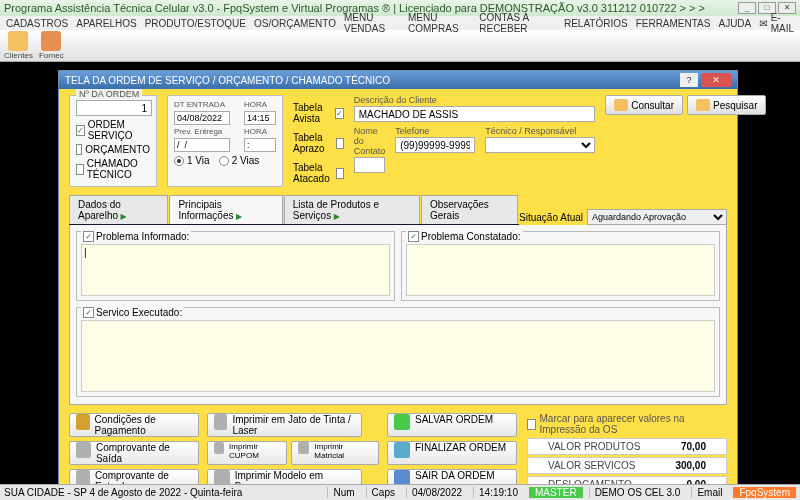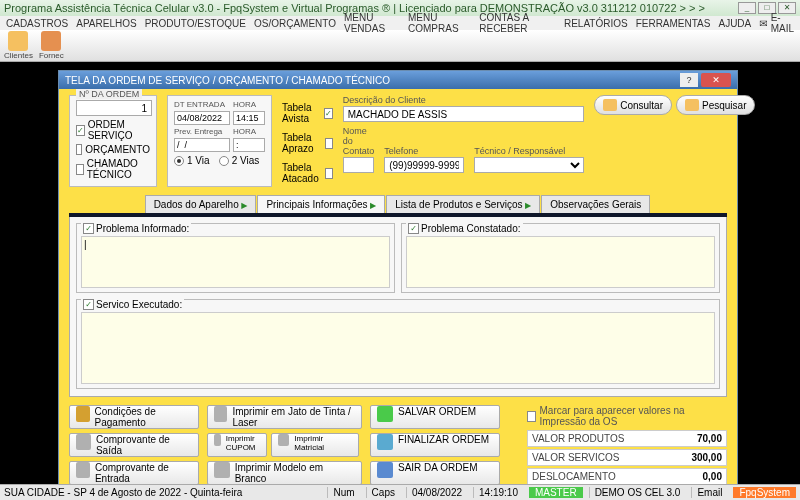--- a/index.html
+++ b/index.html
@@ -22,53 +22,53 @@
 .dlg-help { background: #eee; width: 18px; height: 14px; text-align: center; margin-right: 3px; font-size: 9px; line-height: 14px; color: #333; }
 .dlg-body { padding: 6px 10px; }
 .row1 { display: flex; gap: 10px; }
 .group { border: 1px solid #bbb; padding: 4px 6px 6px; background: #f7f7f7; position: relative; }
 .group .glabel { position: absolute; top: -7px; left: 6px; background: #f0f0f0; padding: 0 3px; font-size: 9px; color: #555; }
 .norm-box { width: 88px; }
 .norm-input { width: 76px; height: 16px; border: 1px solid #aaa; text-align: right; padding: 0 4px; font-size: 10px; }
 .chk-row { display: flex; align-items: center; gap: 3px; margin-top: 3px; font-size: 9px; }
 .chk { width: 11px; height: 11px; border: 1px solid #888; background: #fff; font-size: 8px; text-align: center; line-height: 9px; color: #2a7a2a; }
 .dt-box { width: 118px; }
-.dt-row { display: flex; gap: 3px; margin-bottom: 2px; }
+.dt-row { display: flex; gap: 14px; margin-bottom: 2px; }
 .dt-label { font-size: 8px; color: #555; }
 .dt-input { border: 1px solid #aaa; background: #fff; height: 14px; font-size: 9px; padding: 0 2px; }
 .radio { width: 10px; height: 10px; border: 1px solid #888; border-radius: 50%; background: #fff; display: inline-block; position: relative; }
 .radio.on::after { content: ''; width: 4px; height: 4px; background: #333; border-radius: 50%; position: absolute; top: 2px; left: 2px; }
 .tabela-box { width: 88px; }
 .desc-box { flex: 1; }
 .desc-input { width: 100%; height: 16px; border: 1px solid #aaa; background: #fff; padding: 0 4px; font-size: 10px; }
 .btn-grp { display: flex; gap: 4px; }
-.btn { background: linear-gradient(#fff,#e0e0e0); border: 1px solid #aaa; padding: 3px 8px; font-size: 9px; display: flex; align-items: center; gap: 3px; cursor: pointer; border-radius: 10px; }
+.btn { background: linear-gradient(#fff,#e0e0e0); border: 1px solid #aaa; padding: 3px 8px; font-size: 9px; display: flex; align-items: center; gap: 3px; cursor: pointer; border-radius: 2px; }
 .btn-icon { width: 14px; height: 12px; background: #f5c060; border-radius: 2px; }
 .row2 { display: flex; gap: 10px; margin-top: 4px; }
-.field-col { display: flex; flex-direction: column; justify-content: flex-end; }
+.field-col { display: flex; flex-direction: column; }
 .field-label { font-size: 9px; color: #555; margin-bottom: 1px; }
-.tabs { display: flex; margin-top: 8px; border-bottom: 4px solid #0f172a; justify-content: center; }
+.tabs { display: flex; margin-top: 8px; border-bottom: 1px solid #0f172a; }
 .tab { padding: 3px 8px; font-size: 9px; border: 1px solid #aaa; border-bottom: none; background: #e8e8e8; margin-right: 1px; cursor: pointer; }
 .tab.active { background: #f7f7f7; }
 .tab .arrow { color: #2a8a2a; font-size: 8px; }
 .situacao { margin-left: auto; display: flex; align-items: center; gap: 4px; font-size: 9px; }
 .situacao select { font-size: 9px; height: 16px; width: 140px; border: 1px solid #aaa; }
 .tab-content { border: 1px solid #aaa; border-top: none; padding: 6px; background: #f7f7f7; height: 180px; }
 .prob-row { display: flex; gap: 6px; height: 70px; }
 .prob-box { flex: 1; border: 1px solid #bbb; position: relative; padding: 12px 4px 4px; background: #f7f7f7; }
 .prob-title { position: absolute; top: -1px; left: 4px; font-size: 9px; background: #f7f7f7; padding: 0 2px; display: flex; align-items: center; gap: 2px; }
 .prob-text { width: 100%; height: 100%; background: #fefee8; border: 1px solid #ccc; resize: none; font-size: 10px; padding: 2px; }
 .serv-box { border: 1px solid #bbb; position: relative; padding: 12px 4px 4px; margin-top: 6px; height: 90px; background: #f7f7f7; }
 .bottom-row { display: flex; gap: 8px; margin-top: 8px; }
 .btn-col { display: flex; flex-direction: column; gap: 4px; }
 .big-btn { background: linear-gradient(#fff,#e8e8e8); border: 1px solid #aaa; width: 130px; height: 24px; font-size: 9px; display: flex; align-items: flex-start; gap: 5px; padding: 0 6px; cursor: pointer; border-radius: 2px; }
 .big-btn .bicon { width: 16px; height: 16px; border-radius: 2px; }
 .totals { margin-left: auto; width: 200px; }
 .marcar { font-size: 8px; color: #555; display: flex; align-items: center; gap: 3px; justify-content: flex-end; margin-bottom: 3px; }
-.tot-row { display: flex; justify-content: space-between; border: 1px solid #ccc; background: #fff; padding: 2px 4px; margin-bottom: 2px; font-size: 10px; }
+.tot-row { display: flex; justify-content: space-between; border: 1px solid #ccc; background: #fff; padding: 2px 20px; margin-bottom: 2px; font-size: 10px; }
 .tot-row .tlabel { color: #444; }
 .tot-row .tval { font-weight: bold; text-align: right; }
 .tot-final { display: flex; justify-content: space-between; align-items: center; border: 1px solid #ccc; background: #fff; padding: 2px 6px; }
 .tot-final .tlabel { font-size: 10px; }
 .tot-final .tval { font-size: 22px; font-weight: bold; color: #1a4aaa; }
 .statusbar { position: absolute; bottom: 0; left: 0; right: 0; height: 16px; background: #e8e8e8; border-top: 1px solid #aaa; display: flex; align-items: center; font-size: 9px; padding: 0 4px; gap: 6px; }
 .sb-cell { border-left: 1px solid #bbb; padding: 0 5px; }
 .sb-green { background: #4aca4a; color: #fff; padding: 0 6px; }
 .sb-orange { background: #ff7a2a; color: #fff; padding: 0 6px; }
 </style>
@@ -203,20 +203,24 @@
       </div>
     </div>
 
     <div style="display:flex;align-items:flex-end">
       <div class="tabs" style="flex:1">
         <div class="tab"><span>Dados do Aparelho</span> <span class="arrow">▶</span></div>
         <div class="tab active"><span>Principais Informações</span> <span class="arrow">▶</span></div>
         <div class="tab"><span>Lista de Produtos e Serviços</span> <span class="arrow">▶</span></div>
         <div class="tab"><span>Observações Gerais</span></div>
       </div>
+      <div class="situacao">
+        <span>Situação Atual</span>
+        <select><option>Aguardando Aprovação</option></select>
+      </div>
     </div>
 
     <div class="tab-content">
       <div class="prob-row">
         <div class="prob-box">
           <div class="prob-title">
               <span class="chk">✓</span>
               <span>Problema Informado:</span>
             </div>
           <textarea class="prob-text" style="">|</textarea>
@@ -252,21 +256,21 @@
             <span class="bicon" style="background:#b0b0b0"></span>
             <span>Comprovante de Entrada</span>
           </div>
       </div>
       <div class="btn-col">
         <div class="big-btn" style="width:155px">
             <span class="bicon" style="background:#b0b0b0"></span>
             <span>Imprimir em Jato de Tinta / Laser</span>
           </div>
         <div style="display:flex;gap:4px">
-          <div class="big-btn" style="width:60px">
+          <div class="big-btn" style="width:80px">
               <span class="bicon" style="background:#b0b0b0;width:12px;height:12px"></span>
               <span style="font-size:8px">Imprimir CUPOM</span>
             </div>
           <div class="big-btn" style="width:88px">
               <span class="bicon" style="background:#b0b0b0;width:12px;height:12px"></span>
               <span style="font-size:8px">Imprimir Matricial</span>
             </div>
         </div>
         <div class="big-btn" style="width:155px">
             <span class="bicon" style="background:#b0b0b0"></span>

